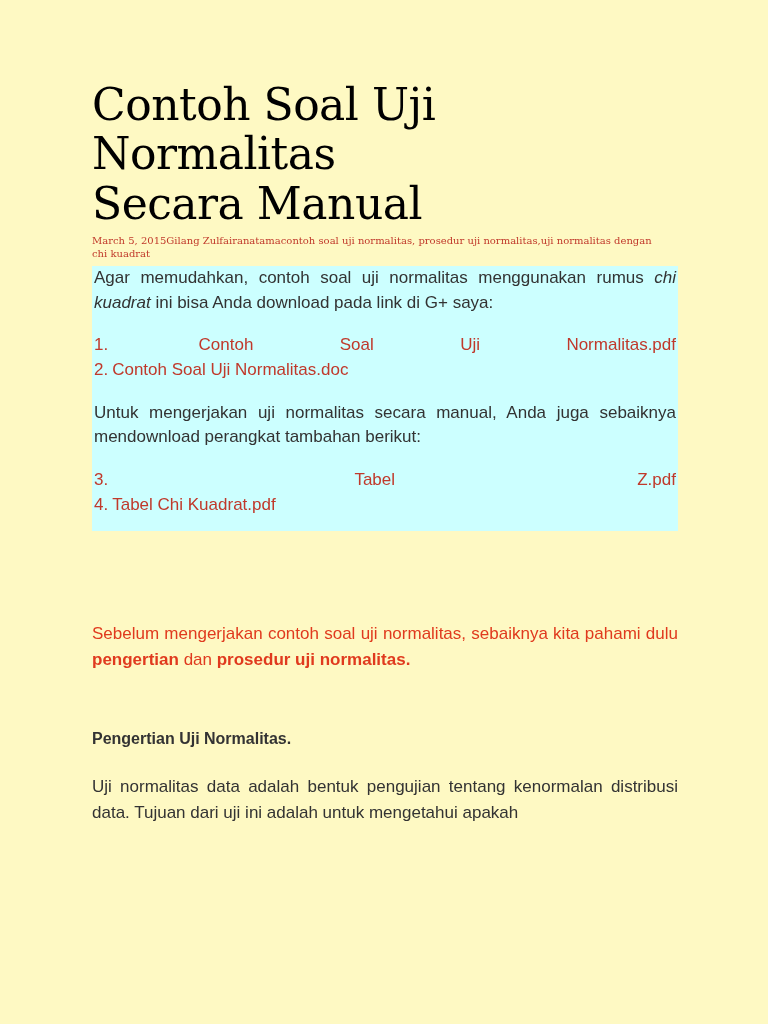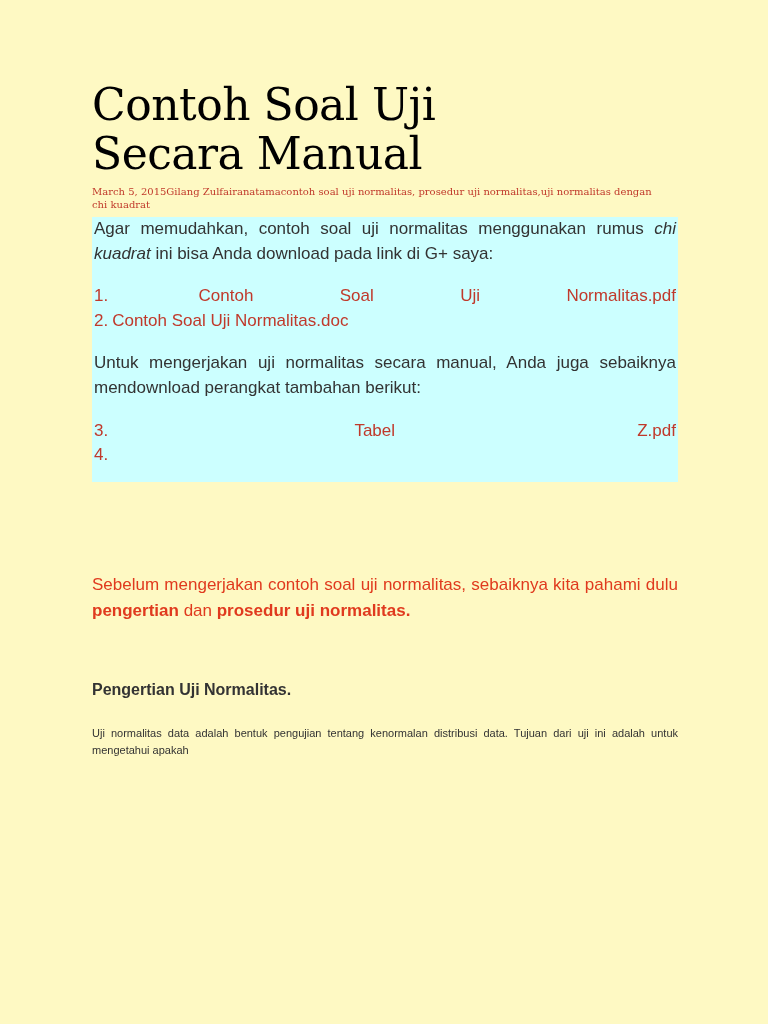--- a/index.html
+++ b/index.html
@@ -92,36 +92,37 @@
   }
   .center-head {
     text-align: left;
     font-size: 16px;
     font-weight: 700;
     color: #333333;
     margin: 0;
     width: 586px;
   }
   .body-para {
-    font-size: 11px;
+    font-size: 17px;
     line-height: 1.5;
     color: #333333;
     text-align: justify;
     margin: 0;
     width: 586px;
   }
 </style>
 </head>
 <body>
 
 <div class="page">
   <div class="content">
 
     <h1 class="doc-title">
       <span class="line">Contoh Soal Uji</span>
+      <span class="line">Normalitas</span>
       <span class="line">Secara Manual</span>
     </h1>
 
     <div class="meta">March 5, 2015Gilang Zulfairanatamacontoh soal uji normalitas, prosedur uji normalitas,uji normalitas dengan chi kuadrat</div>
 
     <div class="highlight-box">
 
       <p class="para"><span>Agar memudahkan, contoh soal uji normalitas menggunakan rumus </span><em>chi kuadrat</em><span> ini bisa Anda download pada link di G+ saya:</span></p>
 
       <div class="gap-sm"></div>
@@ -146,20 +147,21 @@
       <div class="gap-sm"></div>
 
       <div class="link-line spread">
         <span class="num">3.</span>
         <span>Tabel</span>
         <span>Z.pdf</span>
       </div>
 
       <div class="link-line">
         <span class="num">4.</span>
+        <span>Tabel Chi Kuadrat.pdf</span>
       </div>
 
     </div>
 
     <div class="gap-lg"></div>
 
     <p class="red-para"><span>Sebelum mengerjakan contoh soal uji normalitas, sebaiknya kita pahami dulu </span><b>pengertian</b><span> dan </span><b>prosedur uji normalitas.</b></p>
 
     <div class="gap-lg" style="height:58px"></div>
 

